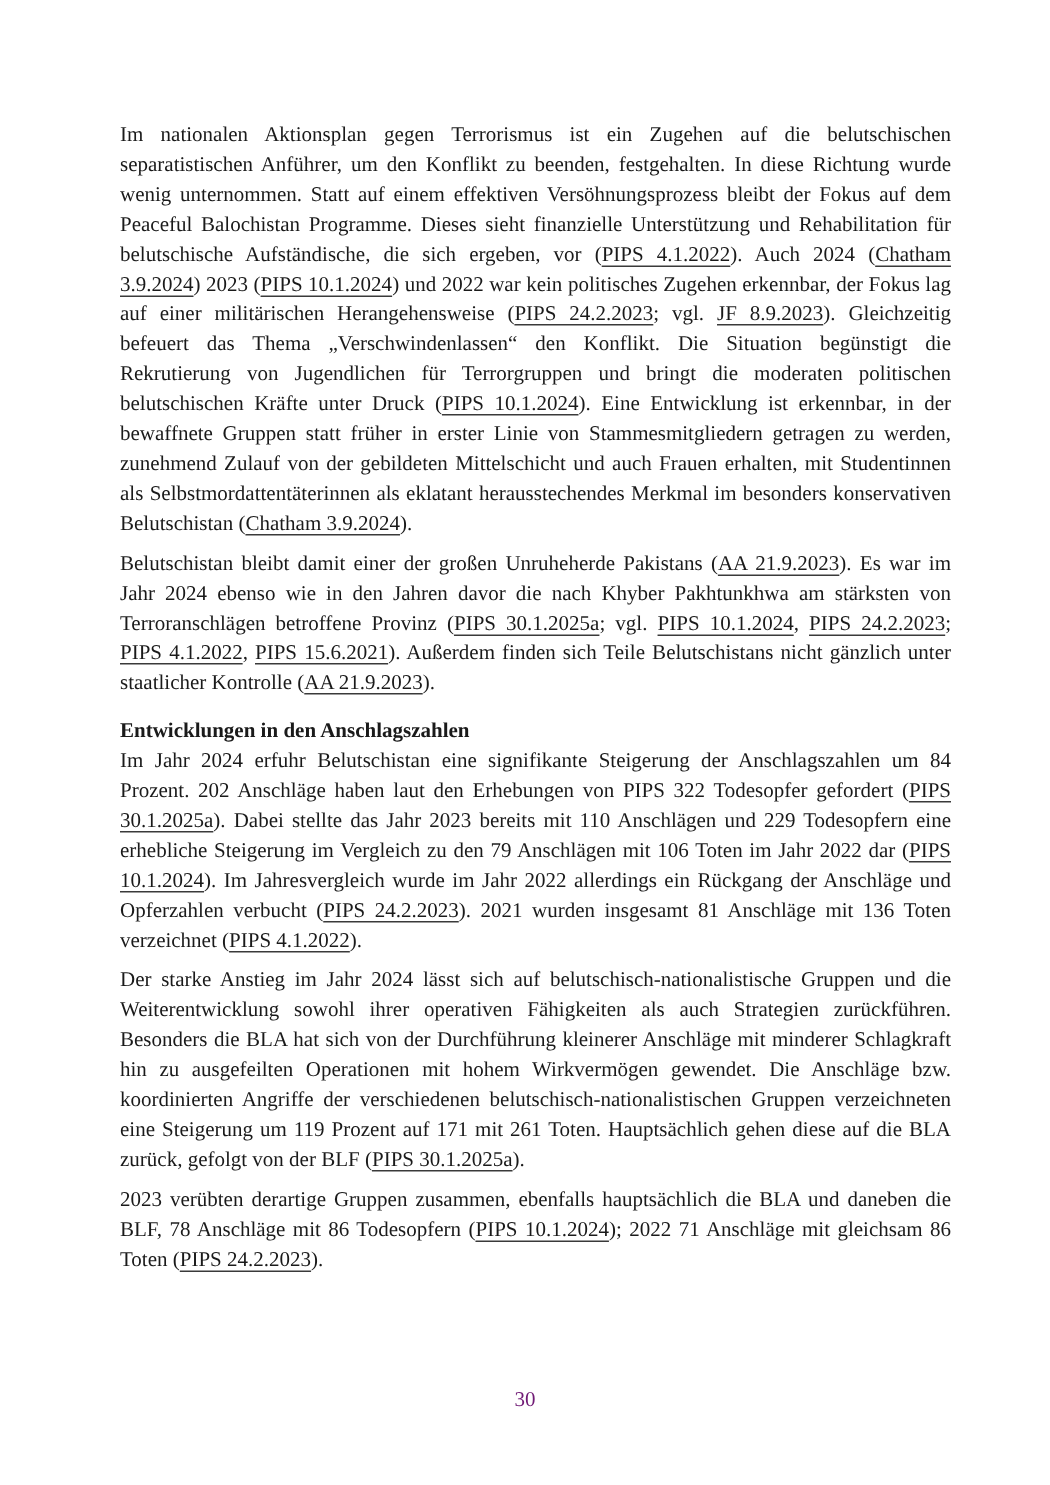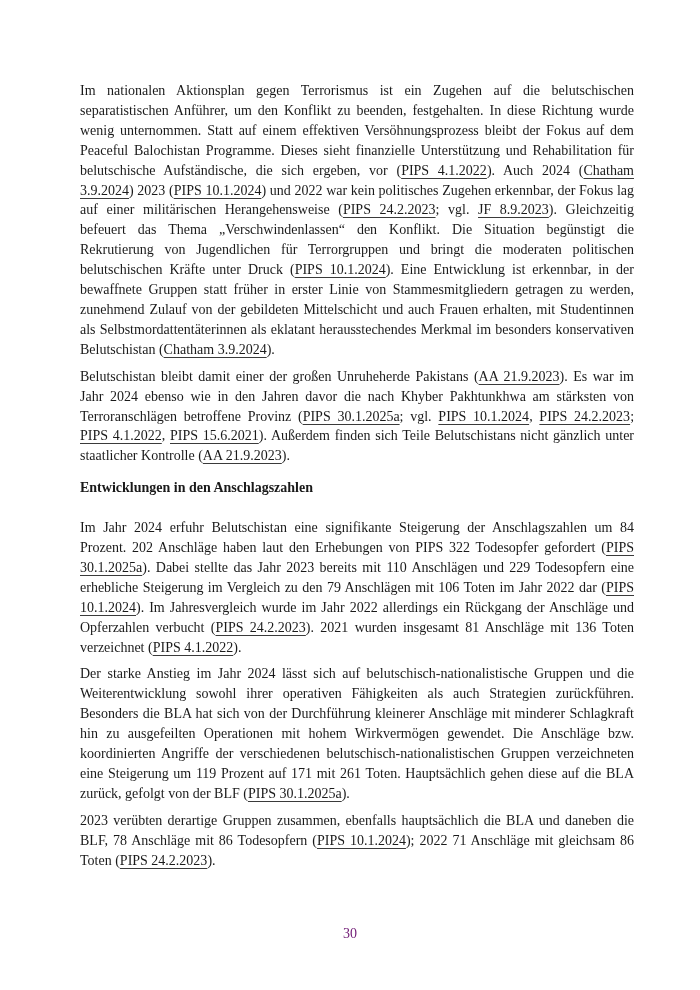--- a/index.html
+++ b/index.html
@@ -27,21 +27,21 @@
     hyphens: auto;
     -webkit-hyphens: auto;
   }
   .doc-paragraph {
     margin: 0 0 7px 0;
     padding: 0;
   }
   .doc-heading {
     font-size: 14px;
     font-weight: bold;
-    margin: 12px 0 20px 0;
+    margin: 12px 0 0 0;
     padding: 0;
     text-align: left;
     line-height: 19.9px;
   }
   .citation {
     text-decoration: underline;
     text-decoration-thickness: 1px;
     text-decoration-color: #3a3a3a;
     text-underline-offset: 2.5px;
   }

